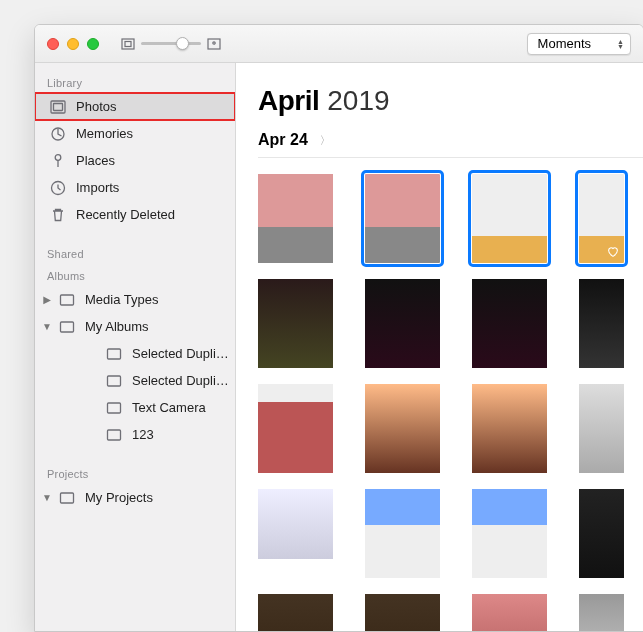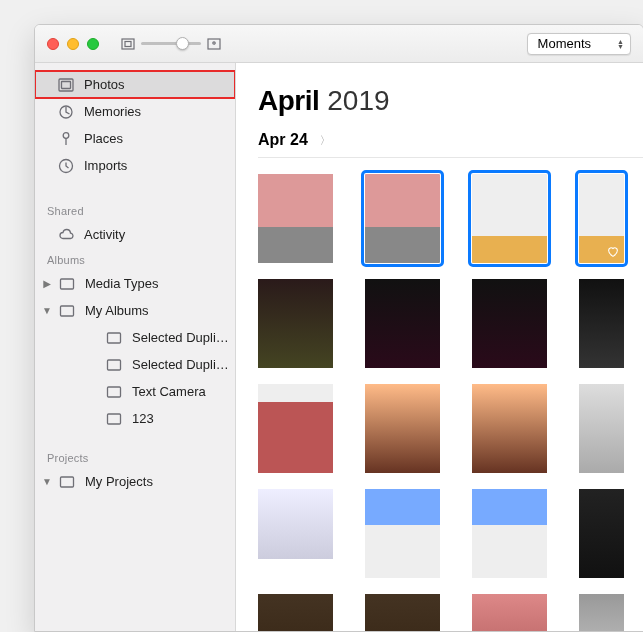--- a/index.html
+++ b/index.html
@@ -13,21 +13,21 @@
 .dot.green { background: #28c940; border: 0.5px solid #1dad29; }
 .tb-icons { display: flex; align-items: center; gap: 6px; margin-left: 14px; }
 .slider-wrap { display: flex; align-items: center; gap: 2px; }
 .slider-track { width: 60px; height: 3px; background: #c0c0c0; border-radius: 2px; position: relative; }
 .slider-thumb { position: absolute; top: -5px; left: 35px; width: 13px; height: 13px; border-radius: 50%; background: #fff; border: 0.5px solid #b0b0b0; box-shadow: 0 1px 2px rgba(0,0,0,0.2); }
 .view-dropdown { margin-left: auto; height: 22px; background: #fff; border: 1px solid #c8c8c8; border-radius: 4px; padding: 0 6px 0 10px; display: flex; align-items: center; gap: 26px; font-size: 13px; box-shadow: 0 0.5px 1px rgba(0,0,0,0.08); }
 .stepper { display: flex; flex-direction: column; line-height: 5px; font-size: 7px; color: #555; }
 .body { flex: 1; display: flex; overflow: hidden; }
 .sidebar { width: 201px; background: #f1f0f1; border-right: 1px solid #d8d8d8; padding-top: 8px; overflow: hidden; font-size: 13px; }
 .section-hdr { color: #8a8a8e; font-size: 11px; font-weight: 500; padding: 6px 12px 4px; letter-spacing: 0.02em; }
-.sb-row { height: 27px; display: flex; align-items: center; padding-left: 22px; gap: 9px; color: #222; cursor: default; }
+.sb-row { height: 27px; display: flex; align-items: center; padding-left: 14px; gap: 9px; color: #222; cursor: default; }
 .sb-row.selected { background: #dcdbdc; }
 .sb-row.highlight { outline: 2px solid #e82a2a; outline-offset: -1px; }
 .sb-row.child2 { padding-left: 70px; }
 .sb-icon { width: 18px; height: 18px; display: flex; align-items: center; justify-content: center; color: #72727a; flex-shrink: 0; }
 .sb-label { white-space: nowrap; overflow: hidden; text-overflow: ellipsis; flex: 1; }
 .disclosure { width: 12px; display: flex; align-items: center; justify-content: center; font-size: 10px; color: #7a7a7a; margin-right: -4px; }
 .main { flex: 1; background: #fff; padding: 22px 0 0 22px; overflow: hidden; }
 .title-line { display: flex; align-items: baseline; gap: 8px; }
 .title-bold { font-size: 28px; font-weight: 700; letter-spacing: -0.5px; }
 .title-light { font-size: 28px; font-weight: 300; color: #333; }
@@ -73,20 +73,21 @@
       <div class="stepper">
           <span>▲</span>
           <span>▼</span>
         </div>
     </div>
   </div>
 
   <div class="body">
     <div class="sidebar">
 
+      <div class="section-hdr">Library</div>
 
       <div class="sb-row selected highlight">
         <span class="sb-icon">
             <svg class="ico-svg" viewBox="0 0 16 16">
               <rect x="1" y="2" width="14" height="12" rx="1"></rect>
               <rect x="3.5" y="4.5" width="9" height="7" rx="0.5"></rect>
             </svg>
           </span>
         <span class="sb-label">Photos</span>
       </div>
@@ -110,30 +111,30 @@
       </div>
       <div class="sb-row">
         <span class="sb-icon">
             <svg class="ico-svg" viewBox="0 0 16 16">
               <circle cx="8" cy="8" r="6.5"></circle>
               <path d="M8 4.5V8l2.5 2"></path>
             </svg>
           </span>
         <span class="sb-label">Imports</span>
       </div>
-
-      <div class="section-hdr" style="margin-top:20px">Shared</div>
-      <div class="sb-row">
-        <span class="sb-icon">
-            <svg class="ico-svg" viewBox="0 0 16 16">
-              <path d="M5 11.5a3 3 0 010-6c.3-1.8 2-3 3.7-3 2 0 3.6 1.6 3.8 3.6A2.5 2.5 0 0112 11.5H5z"></path>
-            </svg>
-          </span>
-        <span class="sb-label">Activity</span>
-      </div>
+      <div class="sb-row">
+        <span class="sb-icon">
+            <svg class="ico-svg" viewBox="0 0 16 16">
+              <path d="M3 4h10M5.5 4V2.5h5V4M4.5 4l.8 9.5h5.4L11.5 4"></path>
+            </svg>
+          </span>
+        <span class="sb-label">Recently Deleted</span>
+      </div>
+
+      <div class="section-hdr" style="margin-top:14px">Shared</div>
 
       <div class="section-hdr" style="margin-top:0">Albums</div>
       <div class="sb-row" style="padding-left:6px">
         <span class="disclosure">▶</span>
         <span class="sb-icon">
             <svg class="ico-svg" viewBox="0 0 16 16">
               <rect x="1.5" y="3" width="13" height="10" rx="1"></rect>
             </svg>
           </span>
         <span class="sb-label">Media Types</span>

